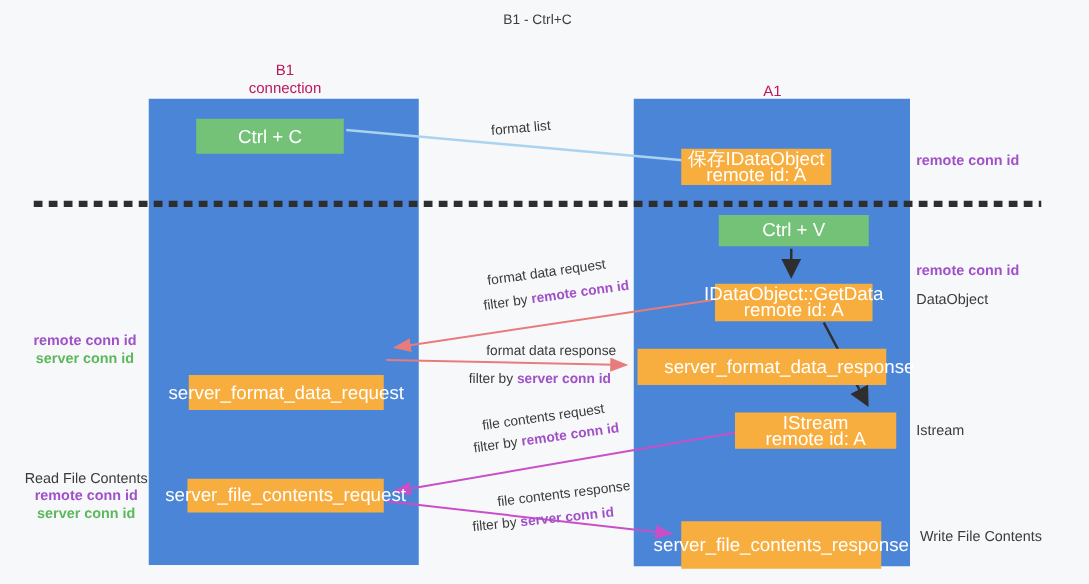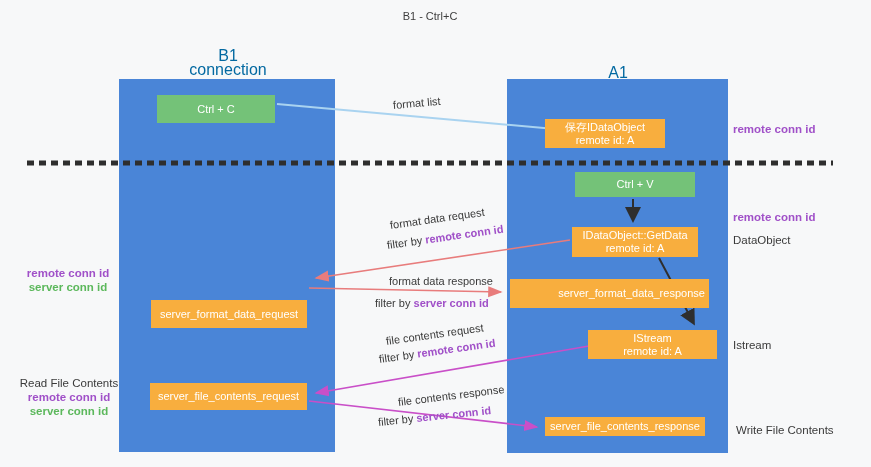--- a/index.html
+++ b/index.html
@@ -1,23 +1,23 @@
 <!DOCTYPE html>
 <html><head>
 <meta charset="utf-8">
 <style>
   html,body{margin:0;padding:0;}
   body{font-family:"Liberation Sans","DejaVu Sans",sans-serif;background:#fff;}
   .stage{position:relative;width:871px;height:467px;background:#f7f8f9;overflow:hidden;}
   .abs{position:absolute;}
   .title{left:330px;top:6px;width:200px;text-align:center;font-size:11px;color:#3d3d3d;line-height:21px;}
-  .colhdr{font-size:16px;color:#0369a1;text-align:center;line-height:14px;}
+  .colhdr{font-size:12px;color:#be185d;text-align:center;line-height:14px;}
   .col{background:#4a85d7;}
   .box{position:absolute;display:flex;flex-direction:column;align-items:center;justify-content:center;
-       color:#fff;font-size:11px;line-height:13px;text-align:center;}
+       color:#fff;font-size:15px;line-height:13px;text-align:center;}
   .orange{background:#f8ae3e;}
   .green{background:#74c278;}
   .midlab{font-size:11px;color:#3a3a3a;white-space:nowrap;transform-origin:left center;}
   .sidelab{font-size:11.5px;color:#3a3a3a;white-space:nowrap;}
   .purple{color:#a050c8;font-weight:700;}
   .greenid{color:#5cb85c;font-weight:700;}
   .ctr{text-align:center;line-height:14px;}
   svg{position:absolute;left:0;top:0;pointer-events:none;}
 </style>
 </head>
@@ -87,21 +87,21 @@
     <span>IDataObject::GetData</span>
     <span>remote id: A</span>
   </div>
   <div class="box orange" style="left:510px;top:279px;width:155px;height:29px;padding-left:44px;">
     <span>server_format_data_response</span>
   </div>
   <div class="box orange" style="left:588px;top:330px;width:129px;height:29px;">
     <span>IStream</span>
     <span>remote id: A</span>
   </div>
-  <div class="box orange" style="left:545px;top:417px;width:160px;height:19px;">
+  <div class="box orange" style="left:545px;top:417px;width:160px;height:38px;">
     <span>server_file_contents_response</span>
   </div>
 
   <div class="abs midlab" style="left:393px;top:99px;transform:rotate(-5deg);">format list</div>
 
   <div class="abs midlab" style="left:390px;top:219px;transform:rotate(-8deg);">format data request</div>
   <div class="abs midlab" style="left:387px;top:239px;transform:rotate(-8deg);">
     <span>filter by</span>
     <span class="purple">remote conn id</span>
   </div>

